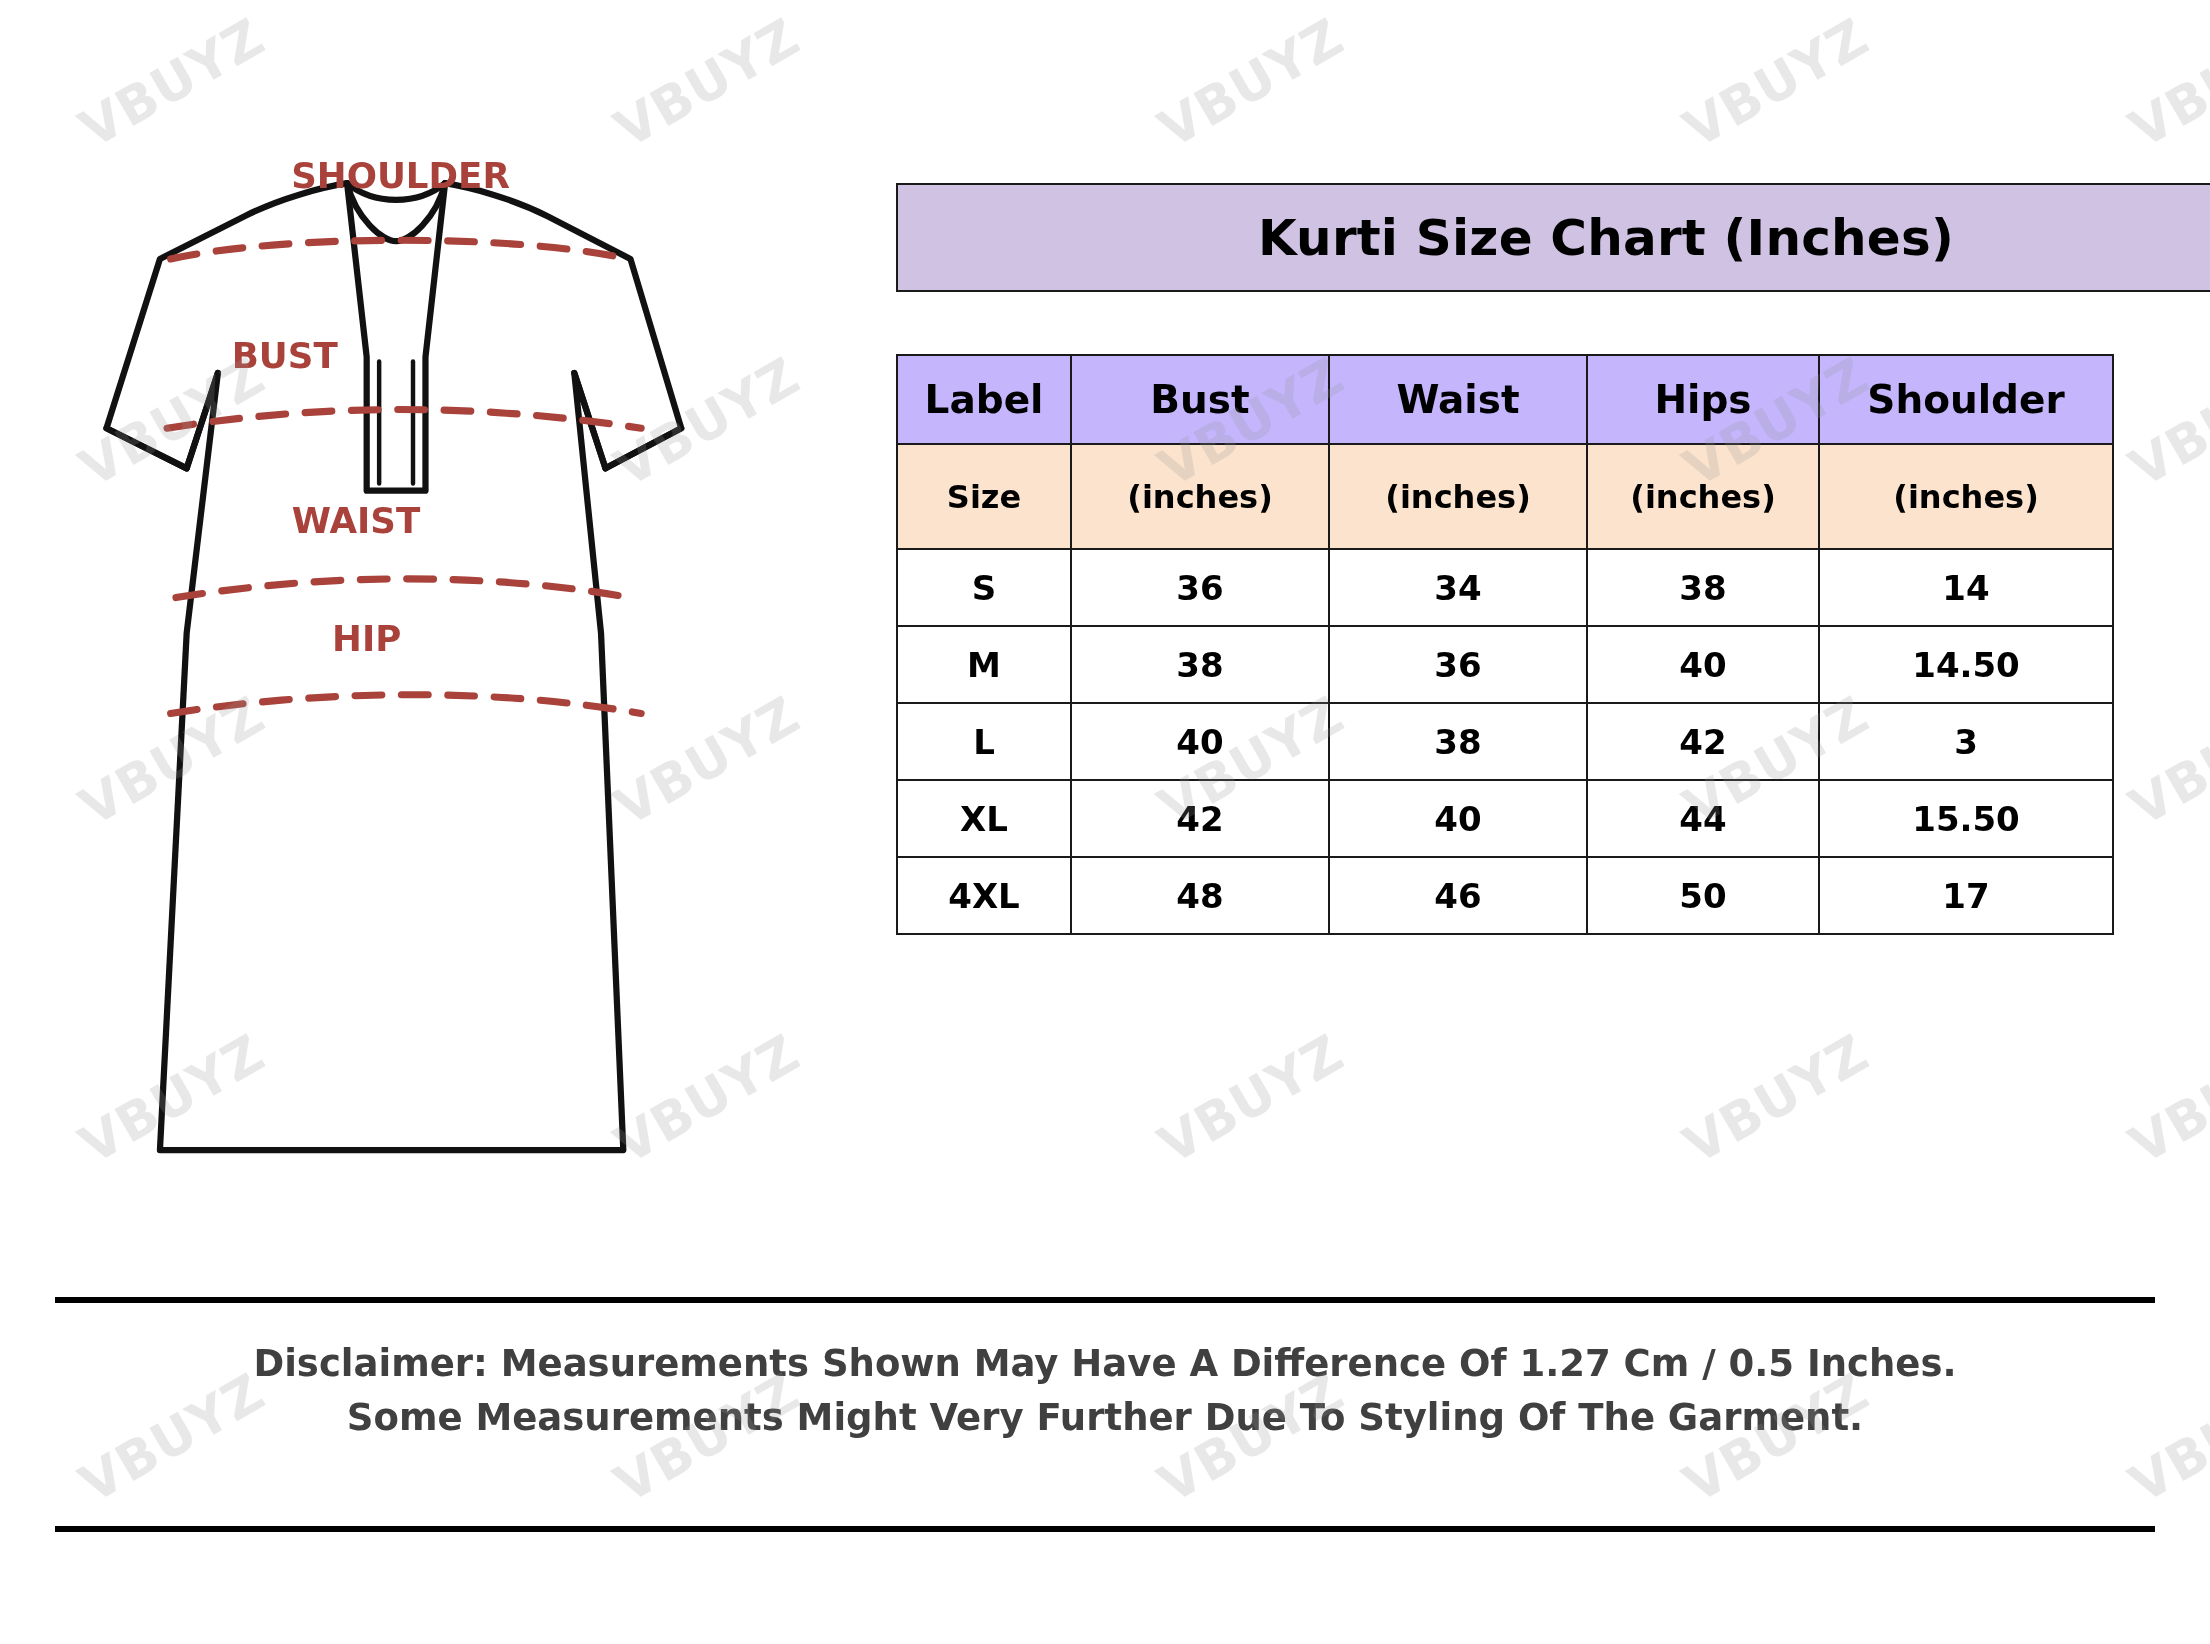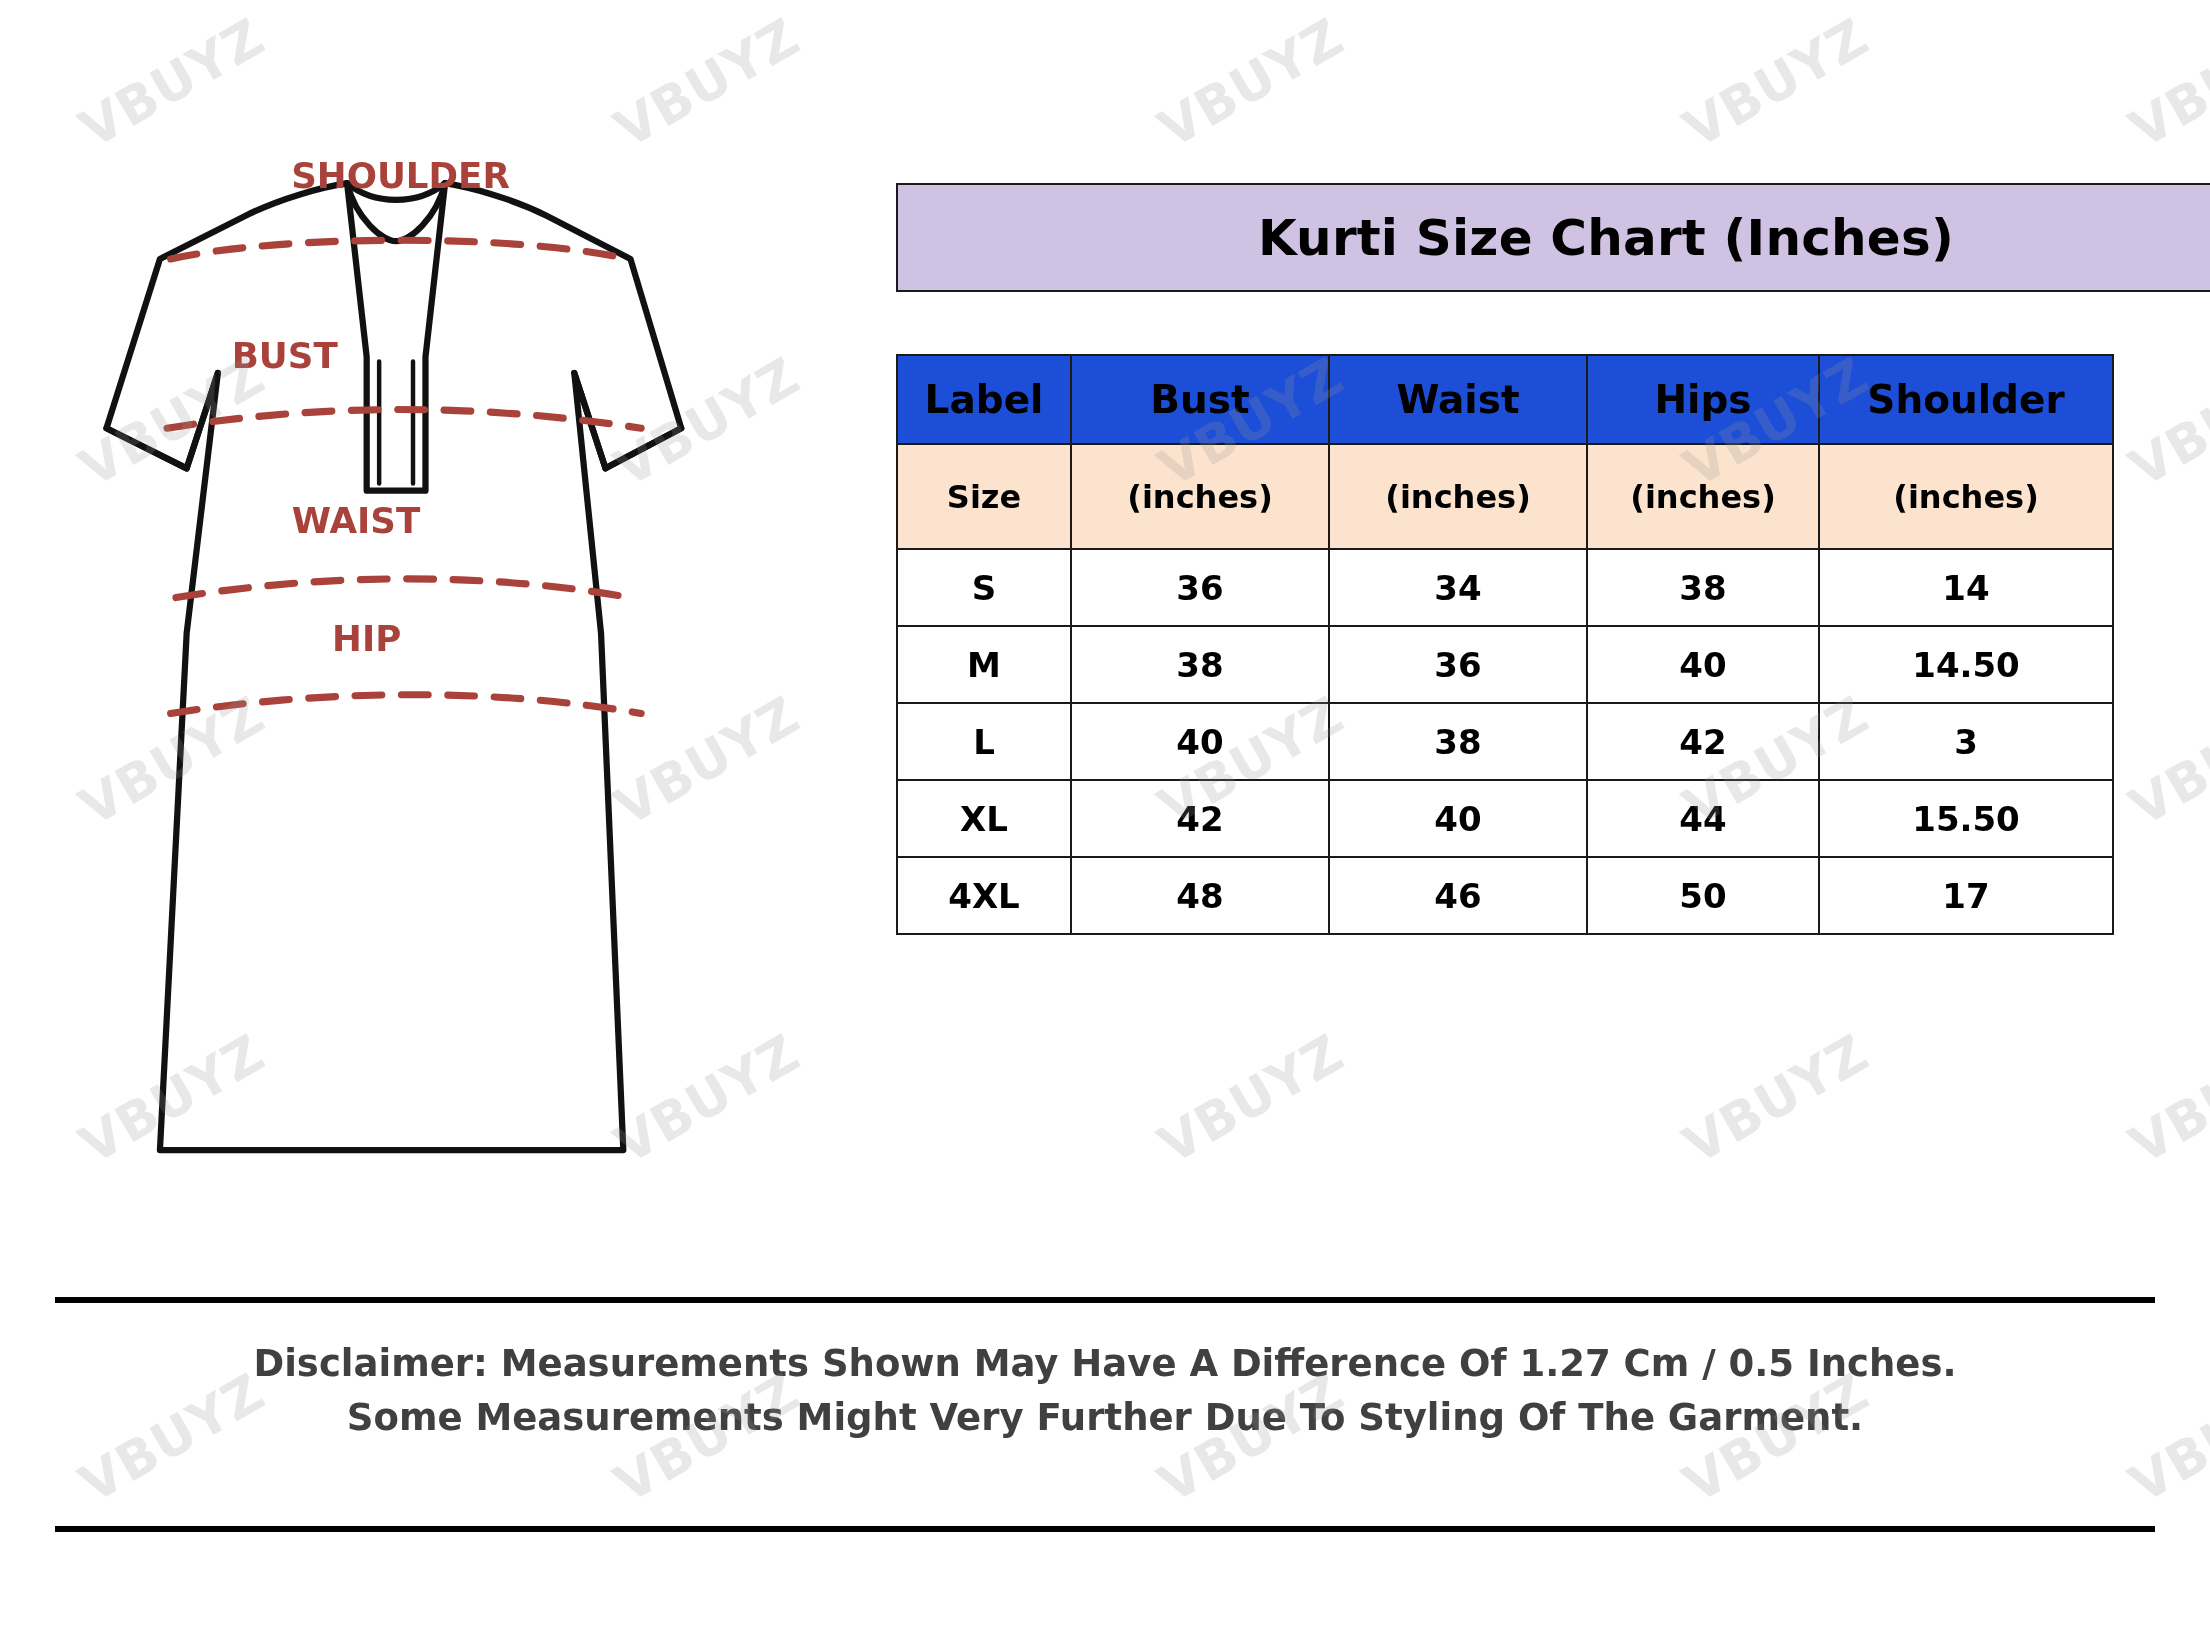--- a/index.html
+++ b/index.html
@@ -77,21 +77,21 @@
     border-collapse: collapse;
     width: 1216px;
     table-layout: fixed;
   }
   table.size-table td, table.size-table th {
     border: 2.7px solid #1a1a1a;
     text-align: center;
     color: #000;
   }
   .hdr-row th {
-    background: #1d4ed8;
+    background: #c4b5fd;
     font-size: 39px;
     font-weight: 700;
     height: 87px;
     padding: 0;
     margin-top: 26px;
   }
   .unit-row td {
     background: #fce3cd;
     font-size: 32px;
     font-weight: 700;

